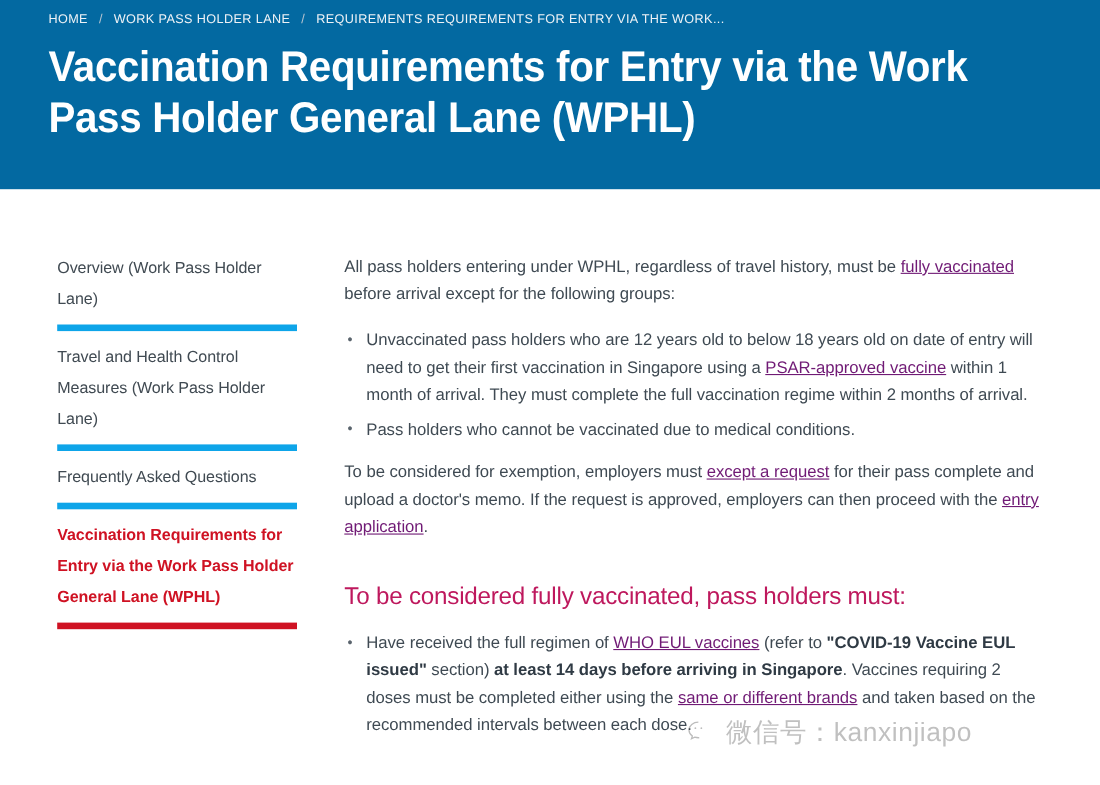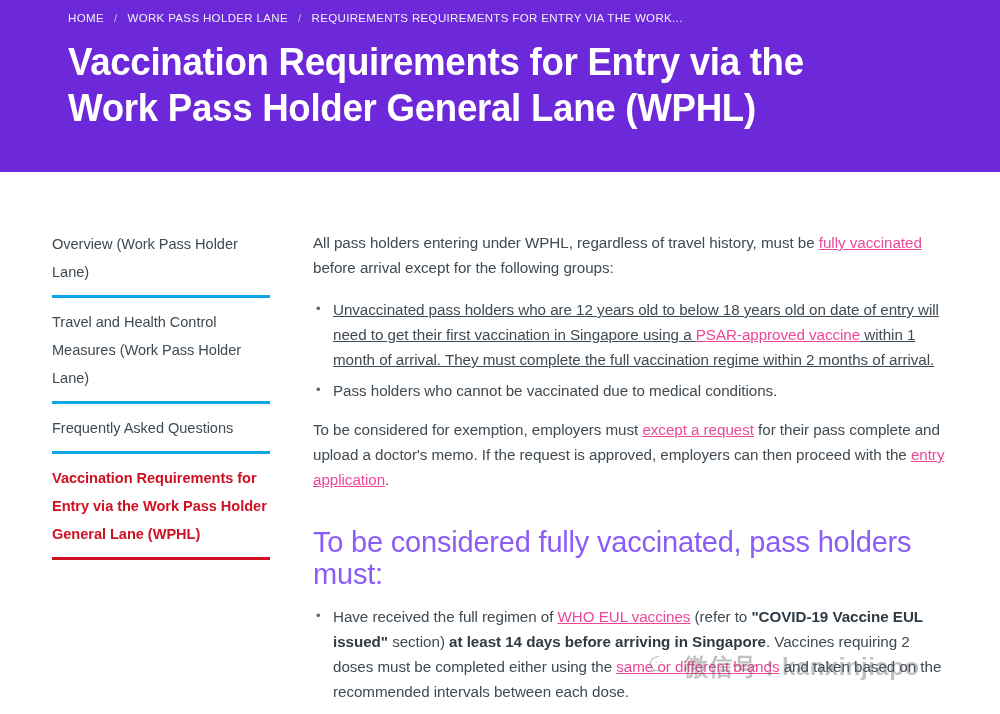--- a/index.html
+++ b/index.html
@@ -10,24 +10,24 @@
     width: 1000px;
     height: 714px;
     background: #ffffff;
     font-family: "Liberation Sans", sans-serif;
     overflow: hidden;
     position: relative;
   }
 
   
   .banner {
-    background: #6d28d9;
+    background: #0369a1;
     height: 172px;
     box-sizing: border-box;
-    padding: 0 68px;
+    padding: 0 44px;
     position: relative;
   }
   .breadcrumb {
     padding-top: 12px;
     font-size: 11.5px;
     letter-spacing: 0.35px;
     color: #e8edf2;
     white-space: nowrap;
     display: flex;
     align-items: center;
@@ -68,21 +68,21 @@
   .sidebar {
     width: 218px;
     margin-left: 52px;
     flex: 0 0 auto;
   }
   .side-item {
     font-size: 14.6px;
     line-height: 28px;
     color: #404a52;
     padding: 0 0 9px 0;
-    border-bottom: 3px solid #0ea5e9;
+    border-bottom: 6px solid #0ea5e9;
     margin-bottom: 10px;
     cursor: pointer;
     letter-spacing: -0.05px;
   }
   .side-item:last-child {
     margin-bottom: 0;
   }
   .side-item.active {
     color: #cf1223;
     font-weight: bold;
@@ -113,51 +113,49 @@
   .content li::before {
     content: "\2022";
     position: absolute;
     left: -17px;
     top: -1px;
     color: #5a646d;
     font-size: 13px;
   }
   .content li p {
     margin: 6px 0 4px 0;
-    text-decoration: underline;
   }
   a.link {
-    color: #ec4899;
+    color: #701a75;
     text-decoration: underline;
   }
   .bold {
     font-weight: bold;
     color: #2f3a44;
   }
   h2.section-heading {
-    color: #8b5cf6;
-    font-size: 29px;
+    color: #be185d;
+    font-size: 22px;
     line-height: 32px;
     font-weight: normal;
     margin: 34px 0 14px 0;
     letter-spacing: -0.2px;
   }
 
   
   .watermark {
     position: absolute;
-    left: 648px;
+    left: 624px;
     top: 652px;
     display: flex;
     align-items: center;
     gap: 7px;
     pointer-events: none;
     opacity: 0.40;
     color: #5a5a5a;
-    font-weight: bold;
   }
   .wm-logo {
     width: 29px;
     height: 29px;
     flex: 0 0 auto;
   }
   .wm-text {
     font-size: 24px;
     line-height: 24px;
     color: #636363;

